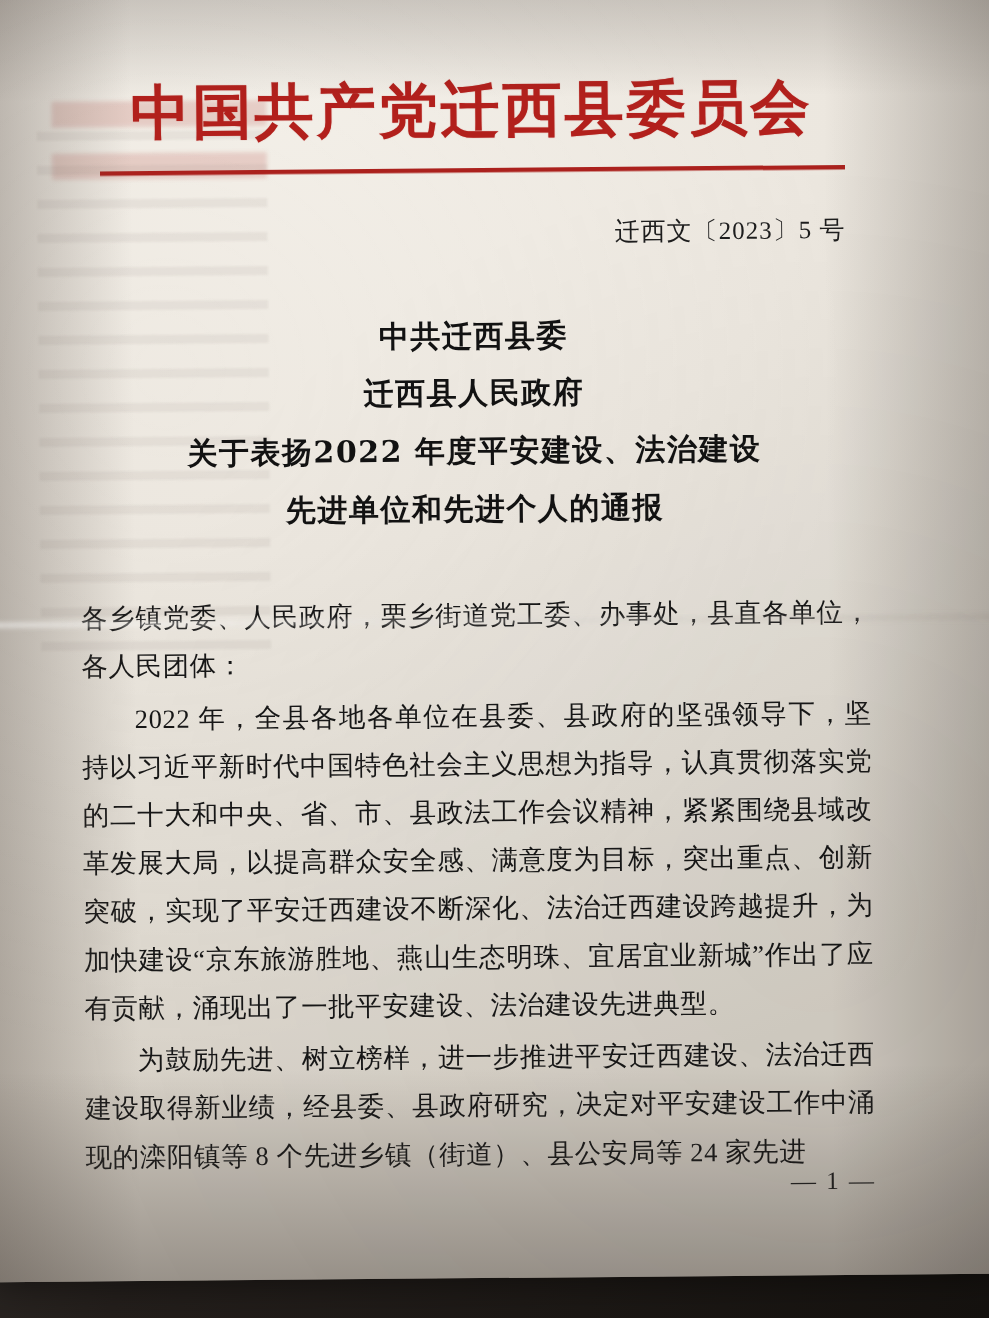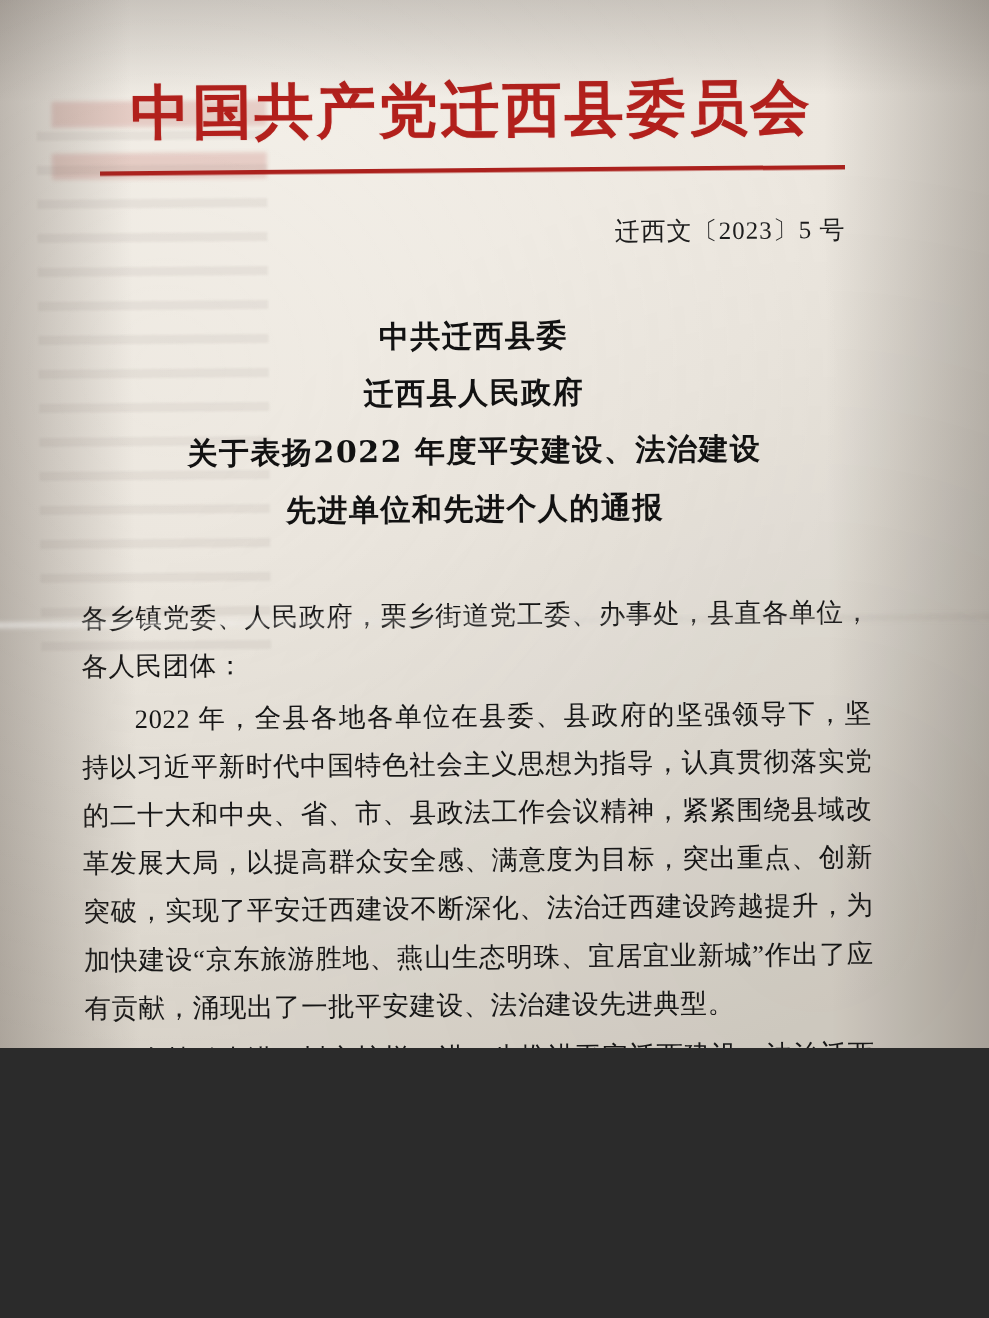--- a/index.html
+++ b/index.html
@@ -11,21 +11,21 @@
     height: 1318px;
     overflow: hidden;
     background: #2b2b2b;
     font-family: "Liberation Serif", "DejaVu Serif", serif;
   }
 
   
   .photo {
     position: relative;
     width: 989px;
-    height: 1048px;
+    height: 1318px;
     background: #1c1a18;
     overflow: hidden;
   }
 
   
   .desk {
     position: absolute;
     inset: 0;
     background:
       linear-gradient(110deg, #3a3632 0%, #241f1c 40%, #15120f 100%);

